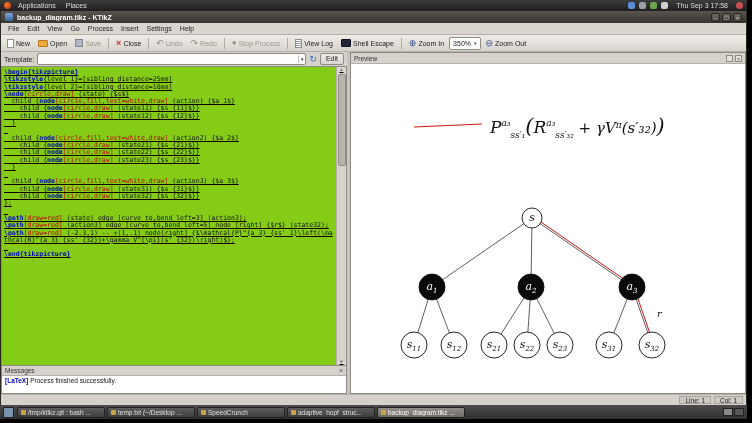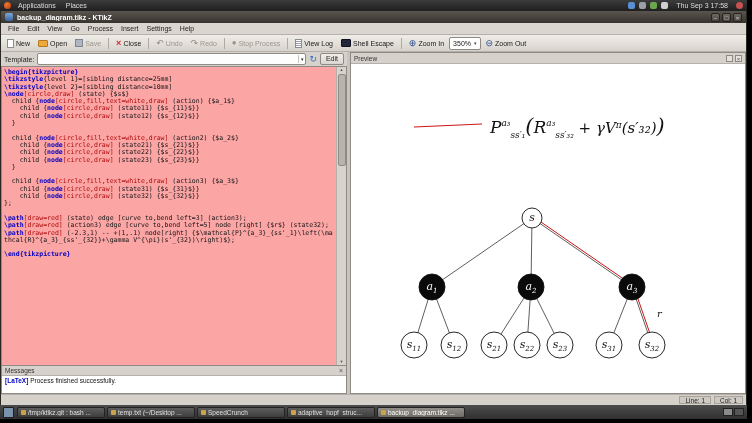--- a/index.html
+++ b/index.html
@@ -61,22 +61,22 @@
   .templaterow{height:14px;display:flex;align-items:center;gap:3px;padding:0 3px;font-size:7px;
                background:#d6d2cb;flex:none;color:#1e1e1e;}
   .combo{flex:1;height:10px;background:#fdfdfd;border:1px solid #8f8b84;border-radius:2px;
          display:flex;align-items:center;}
   .combo-text{flex:1;padding:0 2px;font-size:6.5px;}
   .combo-arrow{font-size:5px;padding:0 2px;color:#333;border-left:1px solid #c8c4bd;line-height:8px;}
   .reloadbtn{font-size:9px;color:#2d6cc0;line-height:9px;}
   .editbtn{font-size:7px;border:1px solid #8f8b84;background:linear-gradient(#f2efe9,#d9d5ce);
            padding:0 5px;height:10px;line-height:9px;border-radius:2px;}
 
-  .editor{flex:1;background:#fca5a5;border:1px solid #8f8b84;border-bottom:none;display:flex;
-          overflow:hidden;min-height:0;}
+  .editor{flex:1;background:#84cc16;border:1px solid #8f8b84;border-bottom:none;display:flex;
+          overflow:hidden;min-height:0;text-decoration:underline;}
   .code{flex:1;font-family:"DejaVu Sans Mono",monospace;font-size:6.5px;line-height:7.3px;
         padding:2px 1px 0 2px;white-space:pre-wrap;word-break:break-all;overflow:hidden;}
   .cl{min-height:7.3px;}
   .c-b{color:#0000c4;font-weight:bold;}
   .c-r{color:#b00c0c;text-align:right;}
   .c-k{color:#141414;}
   .vscroll{width:9px;background:#d8d4cd;border-left:1px solid #b5b1aa;display:flex;flex-direction:column;
            align-items:center;font-size:4px;color:#555;flex:none;}
   .sarrow{line-height:6px;flex:none;}
   .sarrow.bottom{margin-top:auto;}

